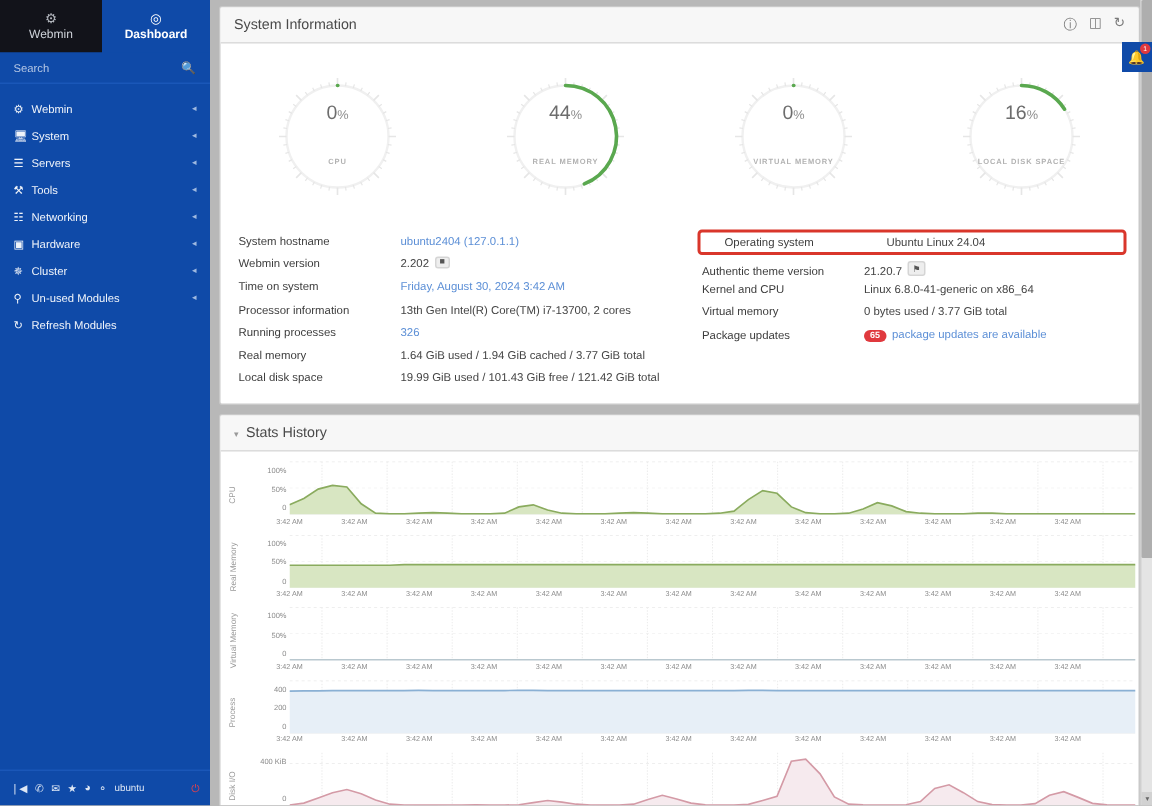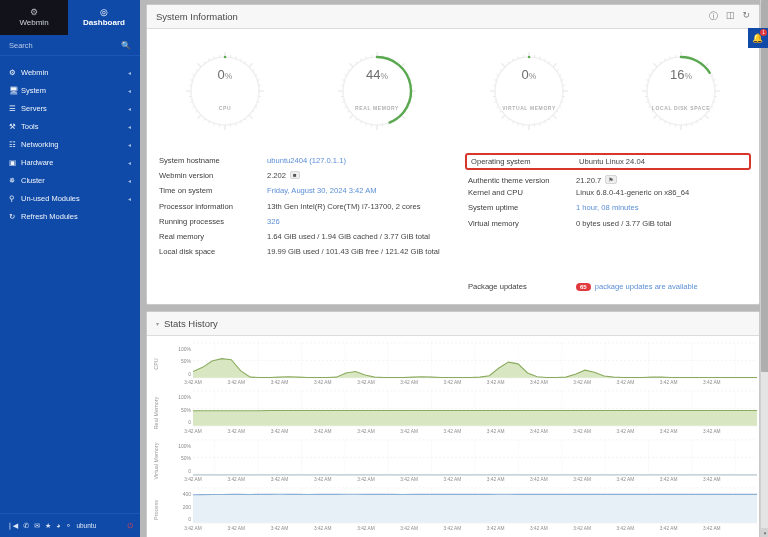--- a/index.html
+++ b/index.html
@@ -507,42 +507,38 @@
               <span class="ikey">Real memory</span>
               <span class="ival">1.64 GiB used / 1.94 GiB cached / 3.77 GiB total</span>
             </div>
           <div class="irow">
               <span class="ikey">Local disk space</span>
               <span class="ival">19.99 GiB used / 101.43 GiB free / 121.42 GiB total</span>
             </div>
         </div>
 
         <div class="info-col">
-          <div class="irow badge-os" style="padding-left:4px;height:17px;">
+          <div class="irow badge-os" style="padding-left:16px;height:17px;">
             <span class="ikey">Operating system</span>
               <span class="ival">Ubuntu Linux 24.04</span>
           </div>
           <div class="irow" style="padding-left:3px;align-items:flex-end;">
               <span class="ikey">Authentic theme version</span>
               <span class="ival">21.20.7</span>
               <span class="chip">⚑</span>
             </div>
           <div class="irow" style="padding-left:3px;">
               <span class="ikey">Kernel and CPU</span>
               <span class="ival">Linux 6.8.0-41-generic on x86_64</span>
             </div>
           <div class="irow" style="padding-left:3px;">
-              <span class="ikey">System uptime</span>
-              <span class="ival link">1 hour, 08 minutes</span>
-            </div>
-          <div class="irow" style="padding-left:3px;">
               <span class="ikey">Virtual memory</span>
               <span class="ival">0 bytes used / 3.77 GiB total</span>
             </div>
-          <div class="irow" style="padding-left:3px;margin-top:48px;">
+          <div class="irow" style="padding-left:3px;">
             <span class="ikey">Package updates</span>
             <span class="ival link"><span class="pillred">65</span><span>package updates are available</span></span>
           </div>
         </div>
       </div>
     </div>
 
     <div class="panel stats">
       <div class="panel-head">
         <span class="caret">▾</span>

